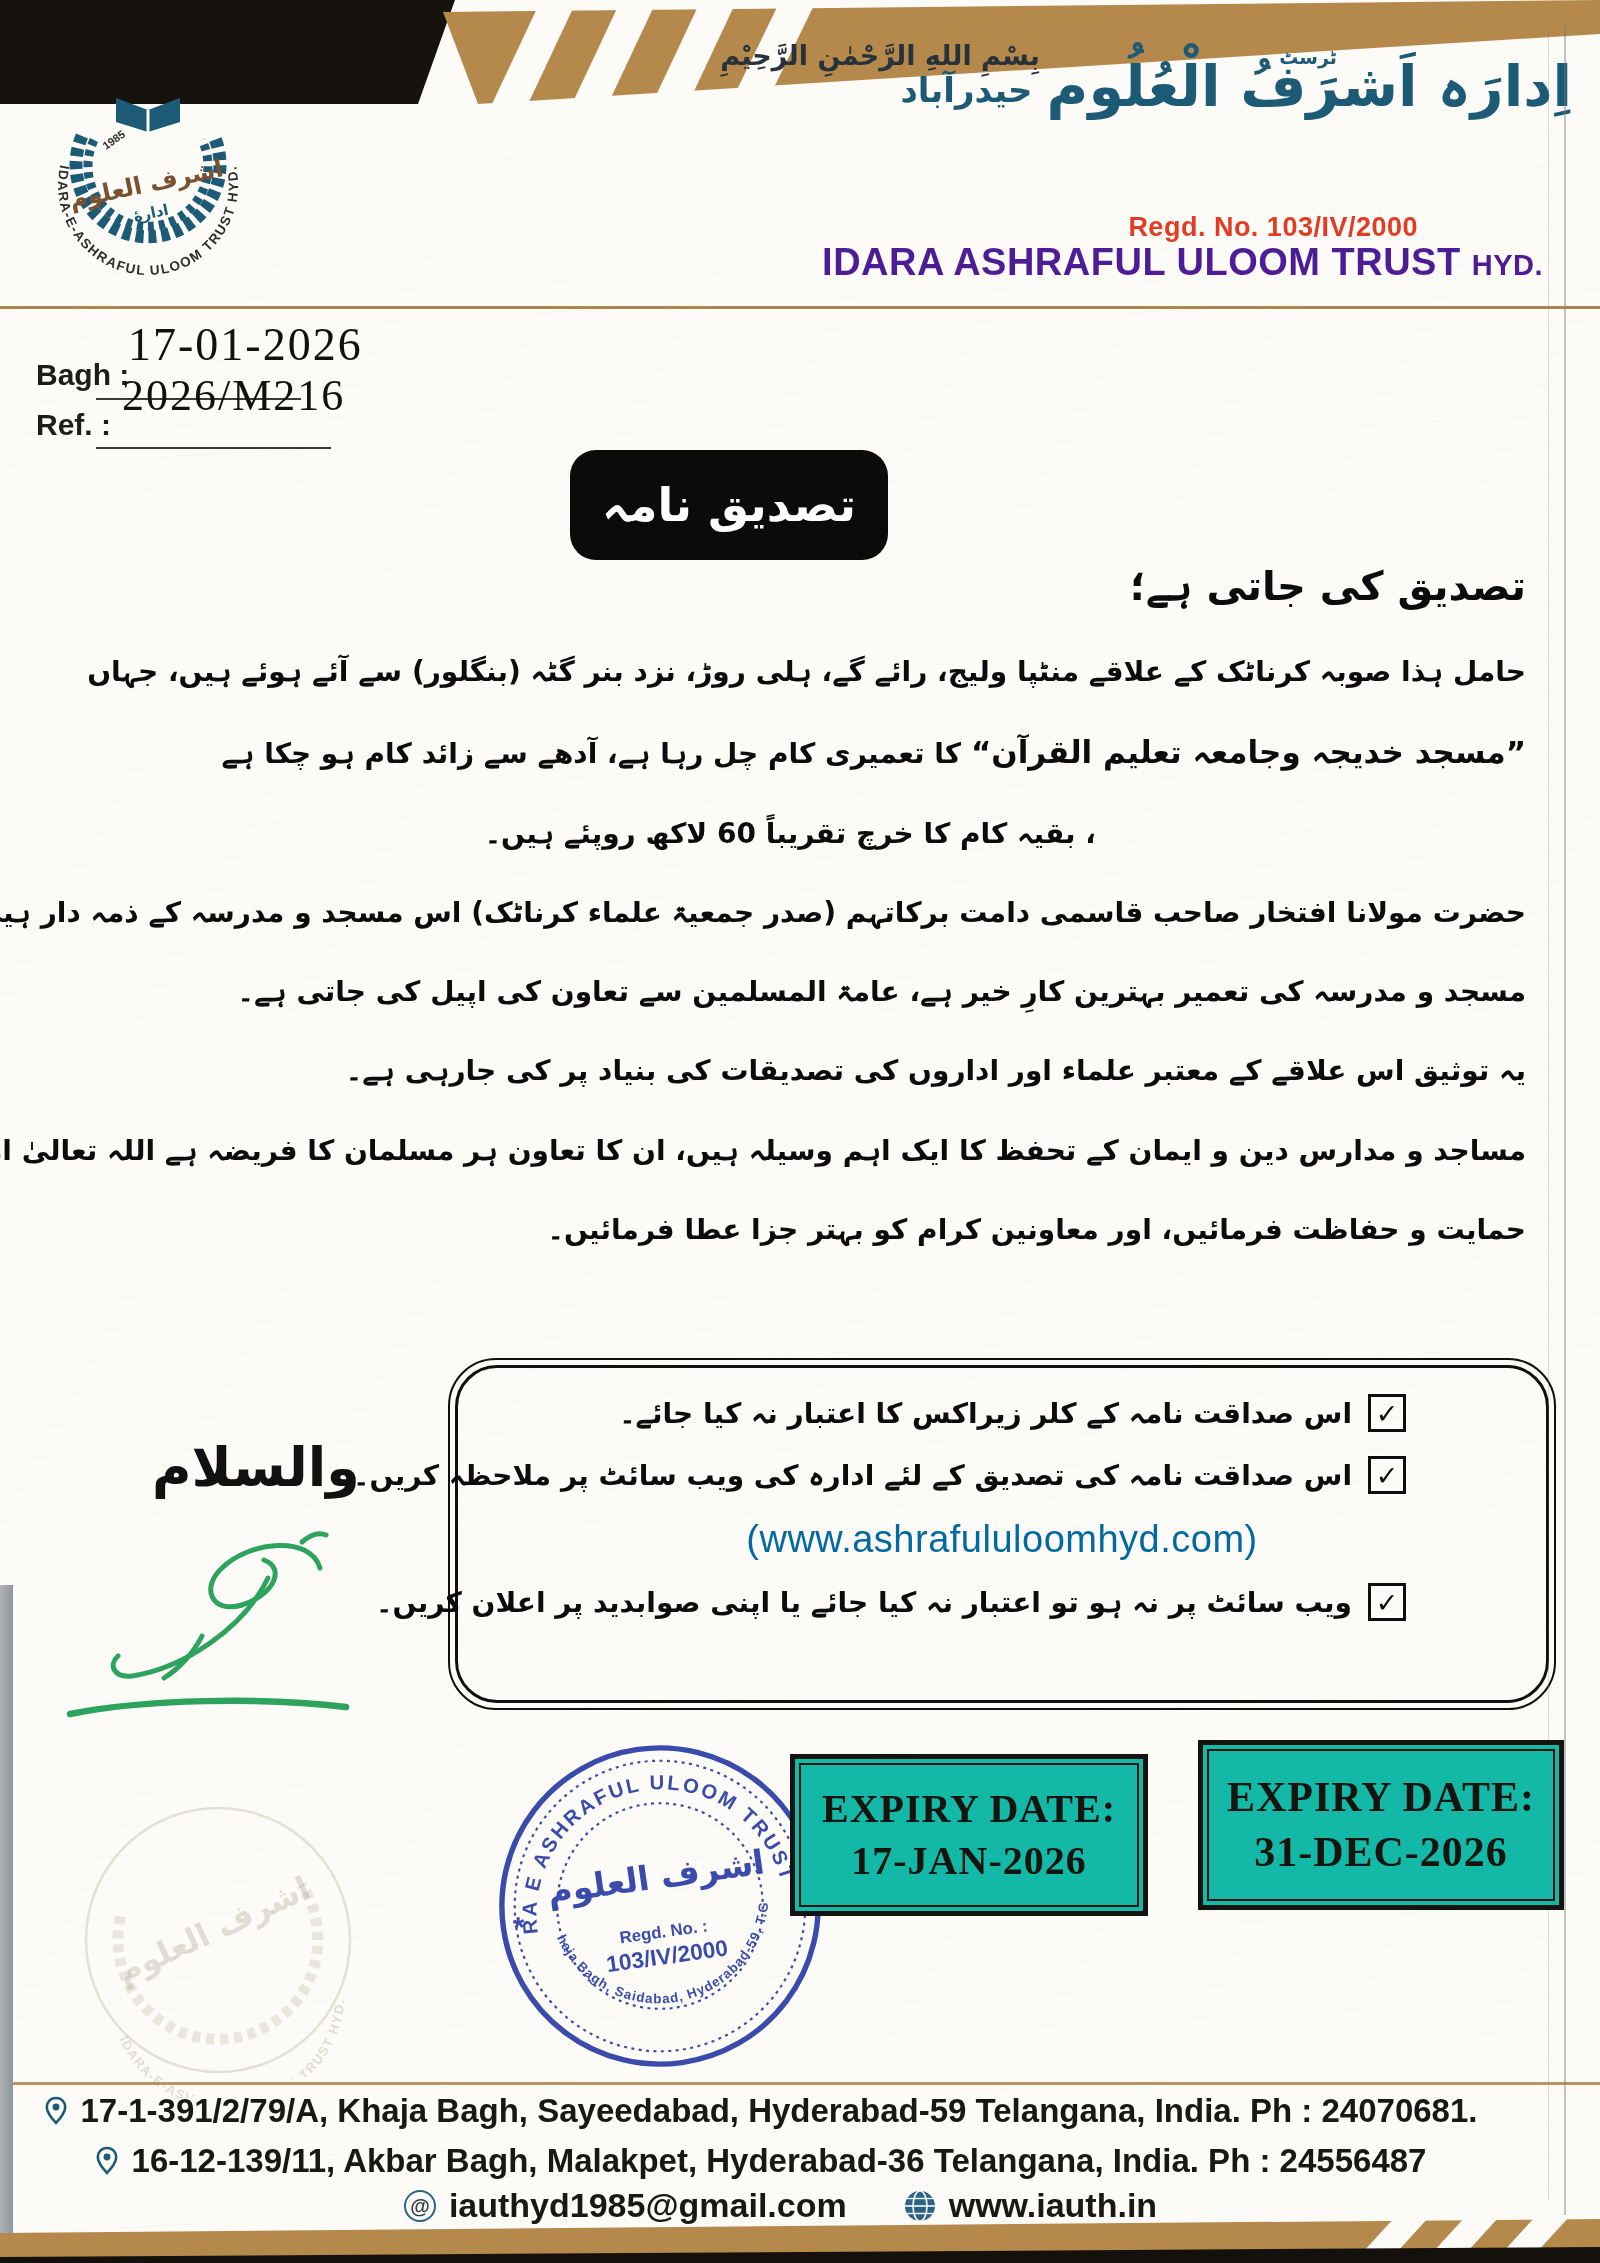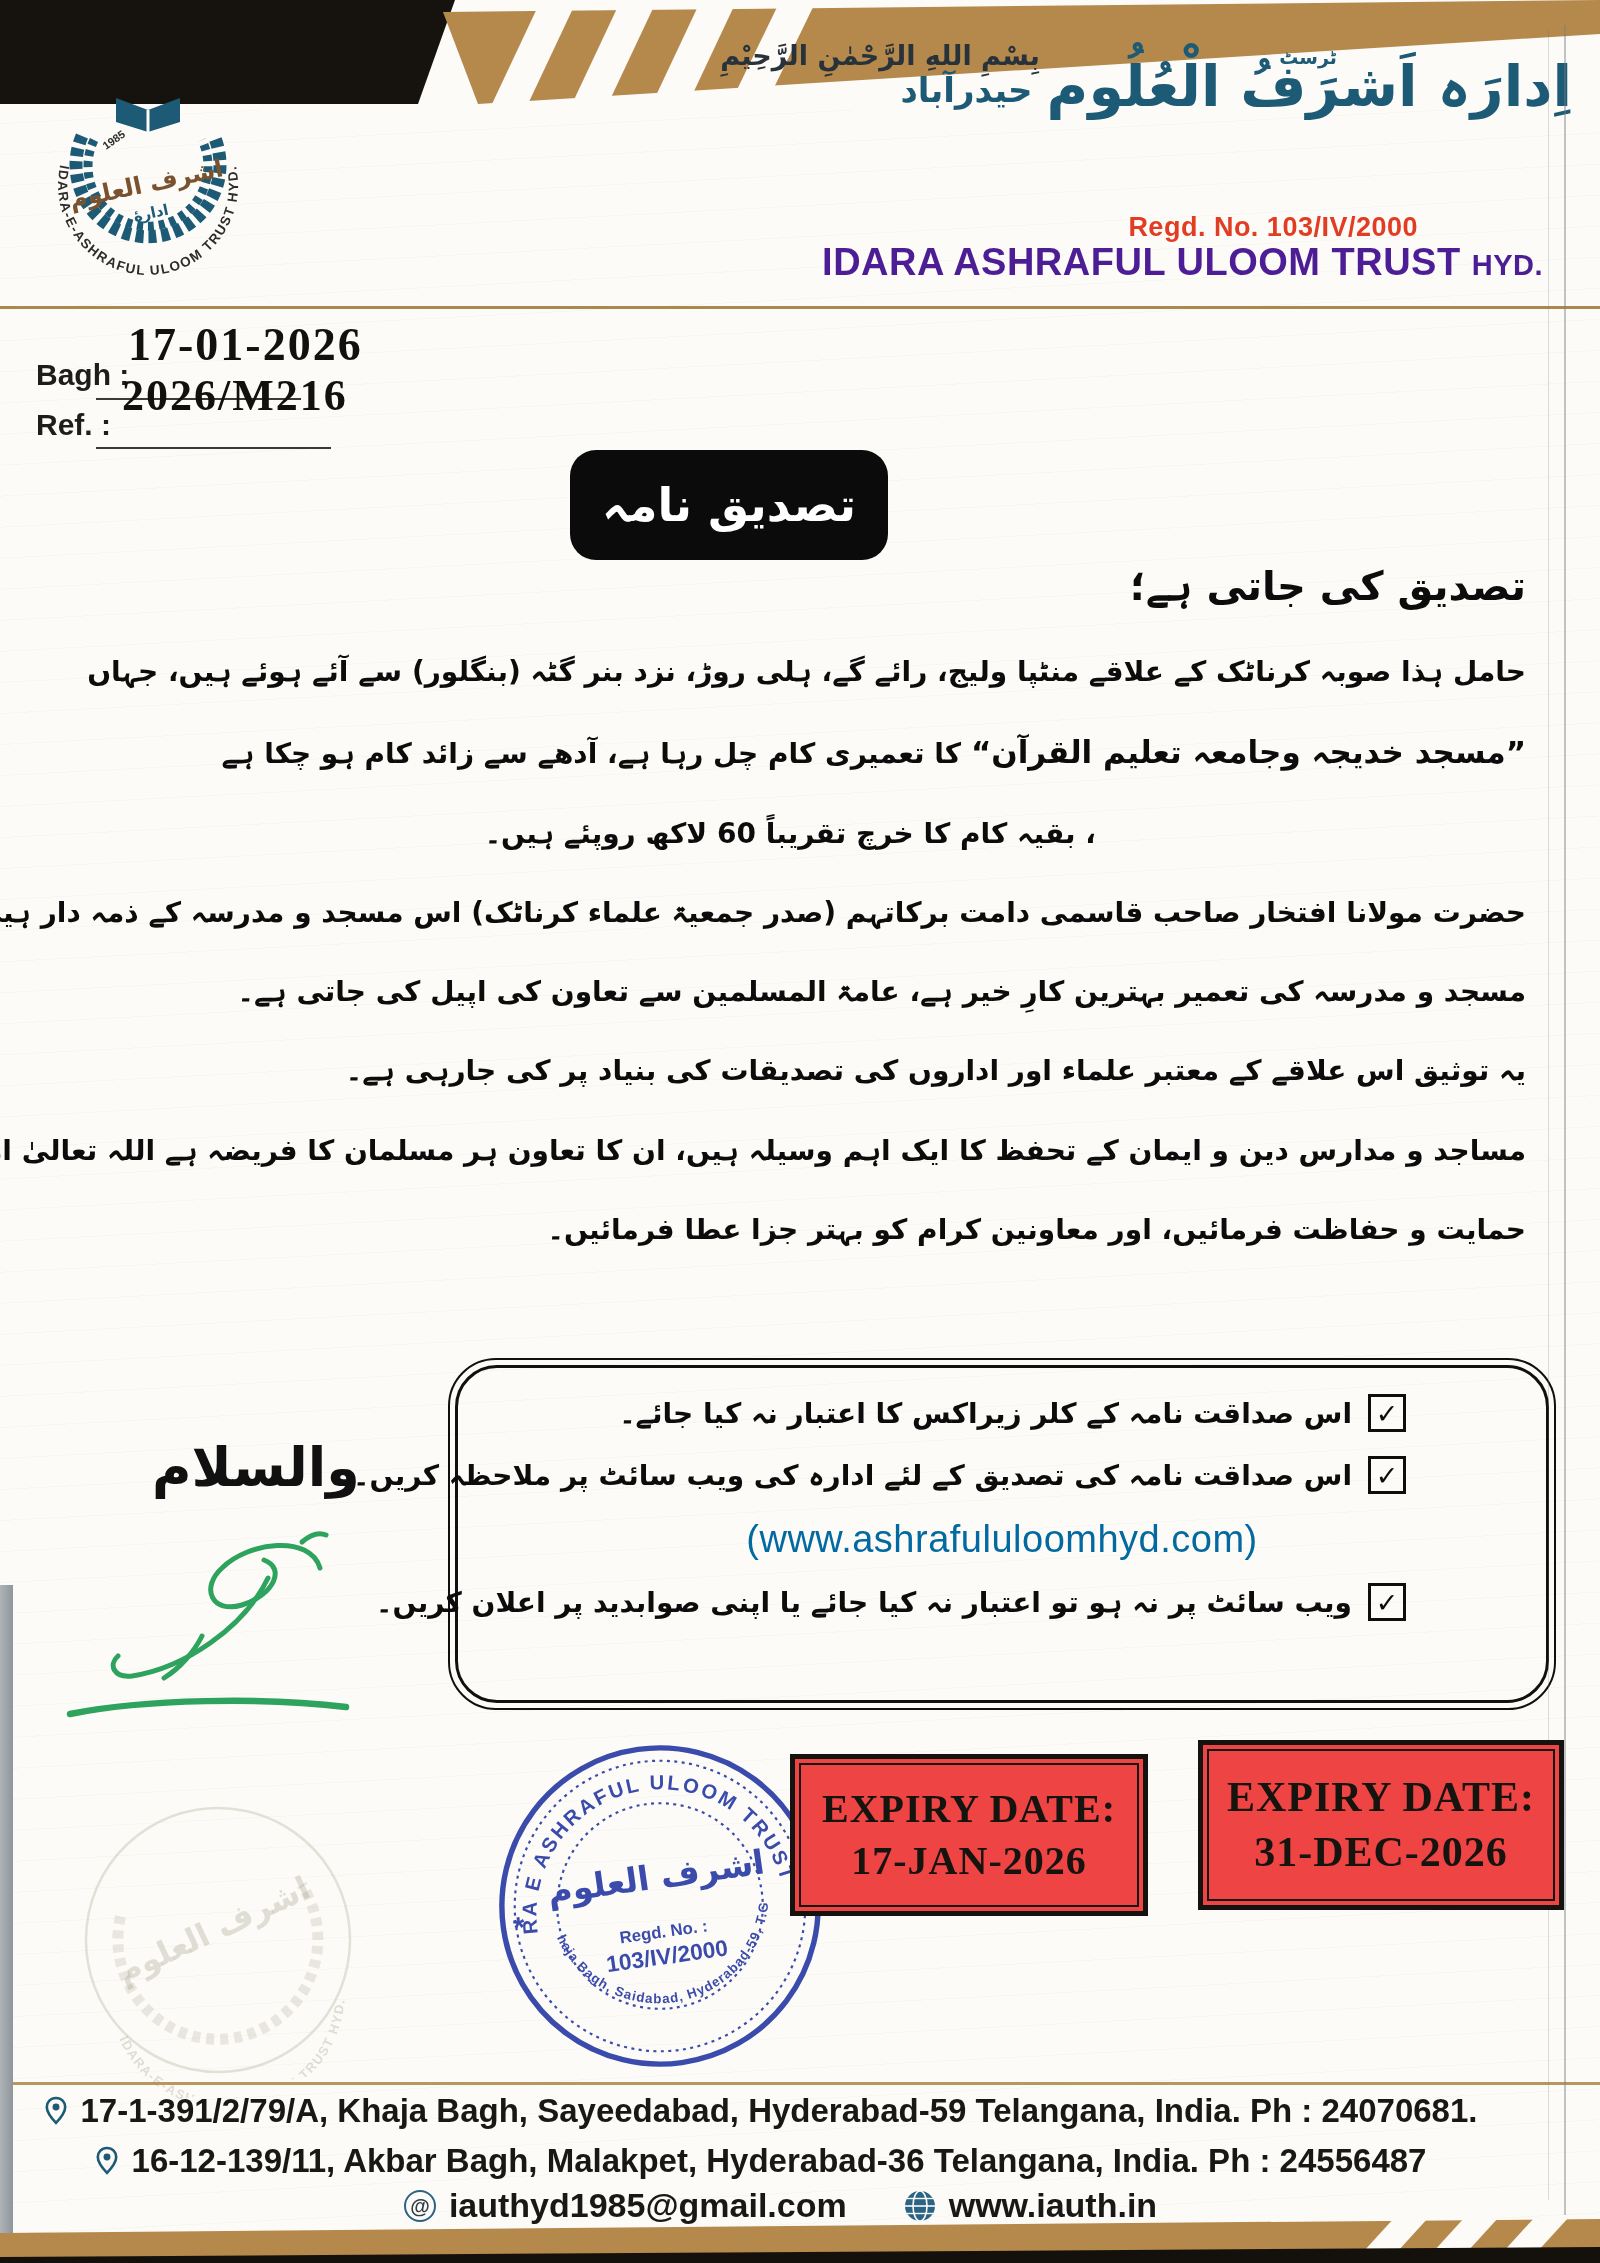--- a/index.html
+++ b/index.html
@@ -28,21 +28,21 @@
   .org-en{position:absolute;right:57px;top:241px;font-size:38px;font-weight:700;color:#4c1d95;
     letter-spacing:.5px;white-space:nowrap;}
   .org-en .suffix{font-size:29px;}
   .gold-rule{position:absolute;left:0;top:306px;width:1600px;height:3px;background:#a98a4e;}
   
   .meta-label{font-size:30px;font-weight:700;color:#1e1d1b;}
   .date-label{left:36px;top:358px;}
   .ref-label{left:36px;top:408px;}
   .date-line{left:96px;top:398px;width:205px;height:2px;background:#3a3a38;}
   .ref-line{left:96px;top:447px;width:235px;height:2px;background:#3a3a38;}
-  .stamped{font-family:"Liberation Serif",serif;font-weight:700;color:#121110;letter-spacing:2px;white-space:nowrap;}
+  .stamped{font-family:"Liberation Serif",serif;font-weight:400;color:#121110;letter-spacing:2px;white-space:nowrap;}
   .date-value{left:128px;top:318px;font-size:46px;}
   .ref-value{left:122px;top:370px;font-size:44px;}
   
   .title-box{position:absolute;left:570px;top:450px;width:318px;height:110px;background:#0b0b0b;
     border-radius:26px;display:flex;align-items:center;justify-content:center;}
   .title-box span{color:#fff;font-size:46px;font-weight:700;}
   
   .body-text{position:absolute;left:70px;right:74px;top:563px;direction:rtl;text-align:right;color:#0c0c0c;}
   .bl{font-size:28px;font-weight:700;line-height:1.15;white-space:nowrap;margin-bottom:47px;}
   .bl-intro{font-size:40px;}
@@ -59,21 +59,21 @@
   .checkbox{width:32px;height:32px;border:3.5px solid #0e0e0e;display:flex;align-items:center;
     justify-content:center;font-size:27px;font-weight:900;flex:0 0 auto;line-height:1;}
   .website-row{text-align:center;font-size:38px;font-weight:400;color:#0369a1;letter-spacing:.5px;
     margin:18px 0 22px 0;font-family:"Liberation Sans",sans-serif;}
   
   .salam{position:absolute;left:152px;top:1436px;font-size:54px;font-weight:700;color:#111;}
   .sig{position:absolute;left:52px;top:1516px;}
   
   .stamp{position:absolute;left:492px;top:1738px;transform:rotate(-8deg);opacity:.93;}
   .emboss{position:absolute;left:68px;top:1790px;opacity:.9;transform:rotate(-10deg);}
-  .expiry{position:absolute;background:#ef4444;border:5px solid #151310;padding:4px;box-sizing:border-box;z-index:3;}
+  .expiry{position:absolute;background:#14b8a6;border:5px solid #151310;padding:4px;box-sizing:border-box;z-index:3;}
   .expiry-inner{border:2px solid #151310;width:100%;height:100%;box-sizing:border-box;
     display:flex;flex-direction:column;align-items:center;justify-content:center;
     font-family:"Liberation Serif",serif;font-weight:700;color:#16140f;letter-spacing:1px;line-height:1.3;}
   .expiry1{left:790px;top:1754px;width:358px;height:162px;}
   .expiry1 .expiry-inner{font-size:40px;}
   .expiry2{left:1198px;top:1740px;width:366px;height:170px;}
   .expiry2 .expiry-inner{font-size:42px;}
   
   .footer-rule{position:absolute;left:0;top:2082px;width:1600px;height:3px;background:#b08c4e;opacity:.9;}
   .addr{position:absolute;left:0;width:1600px;display:flex;justify-content:center;align-items:center;gap:12px;

